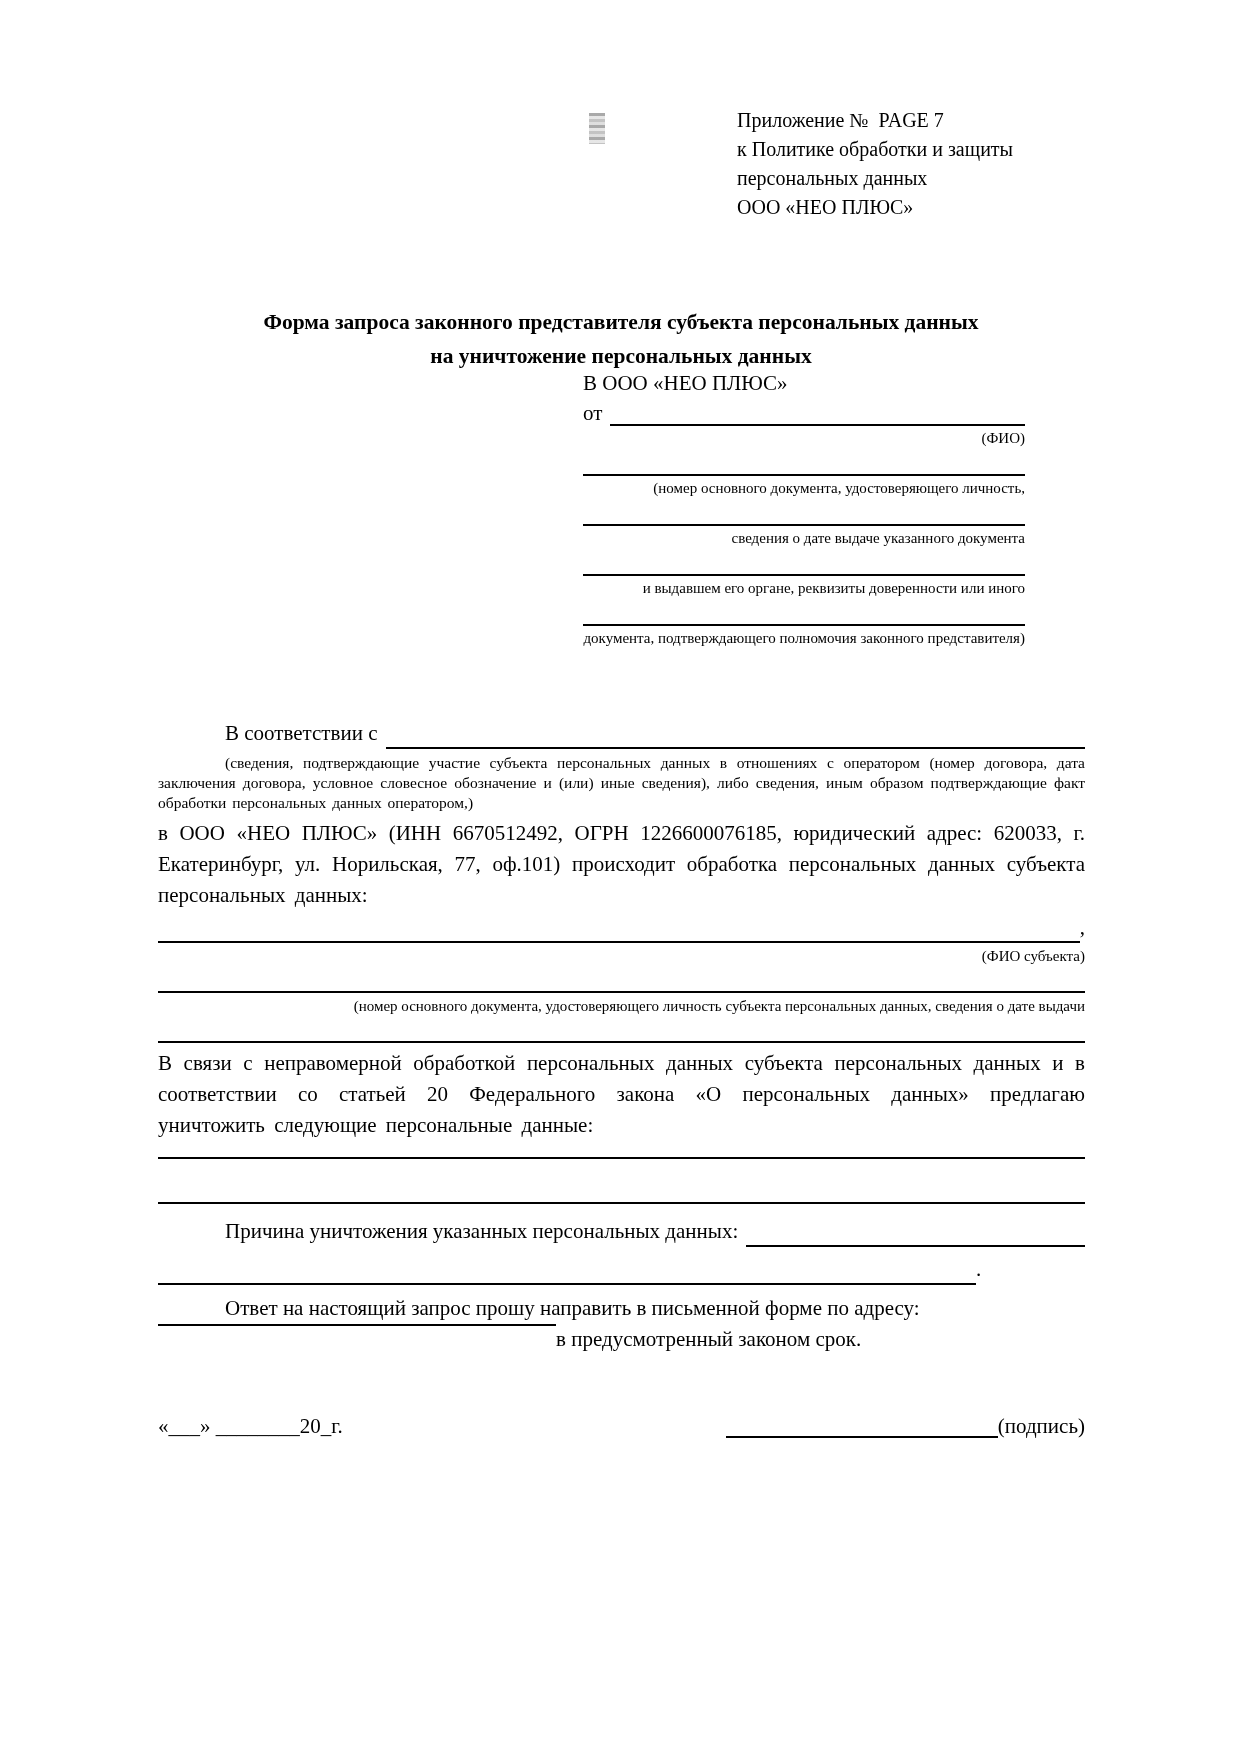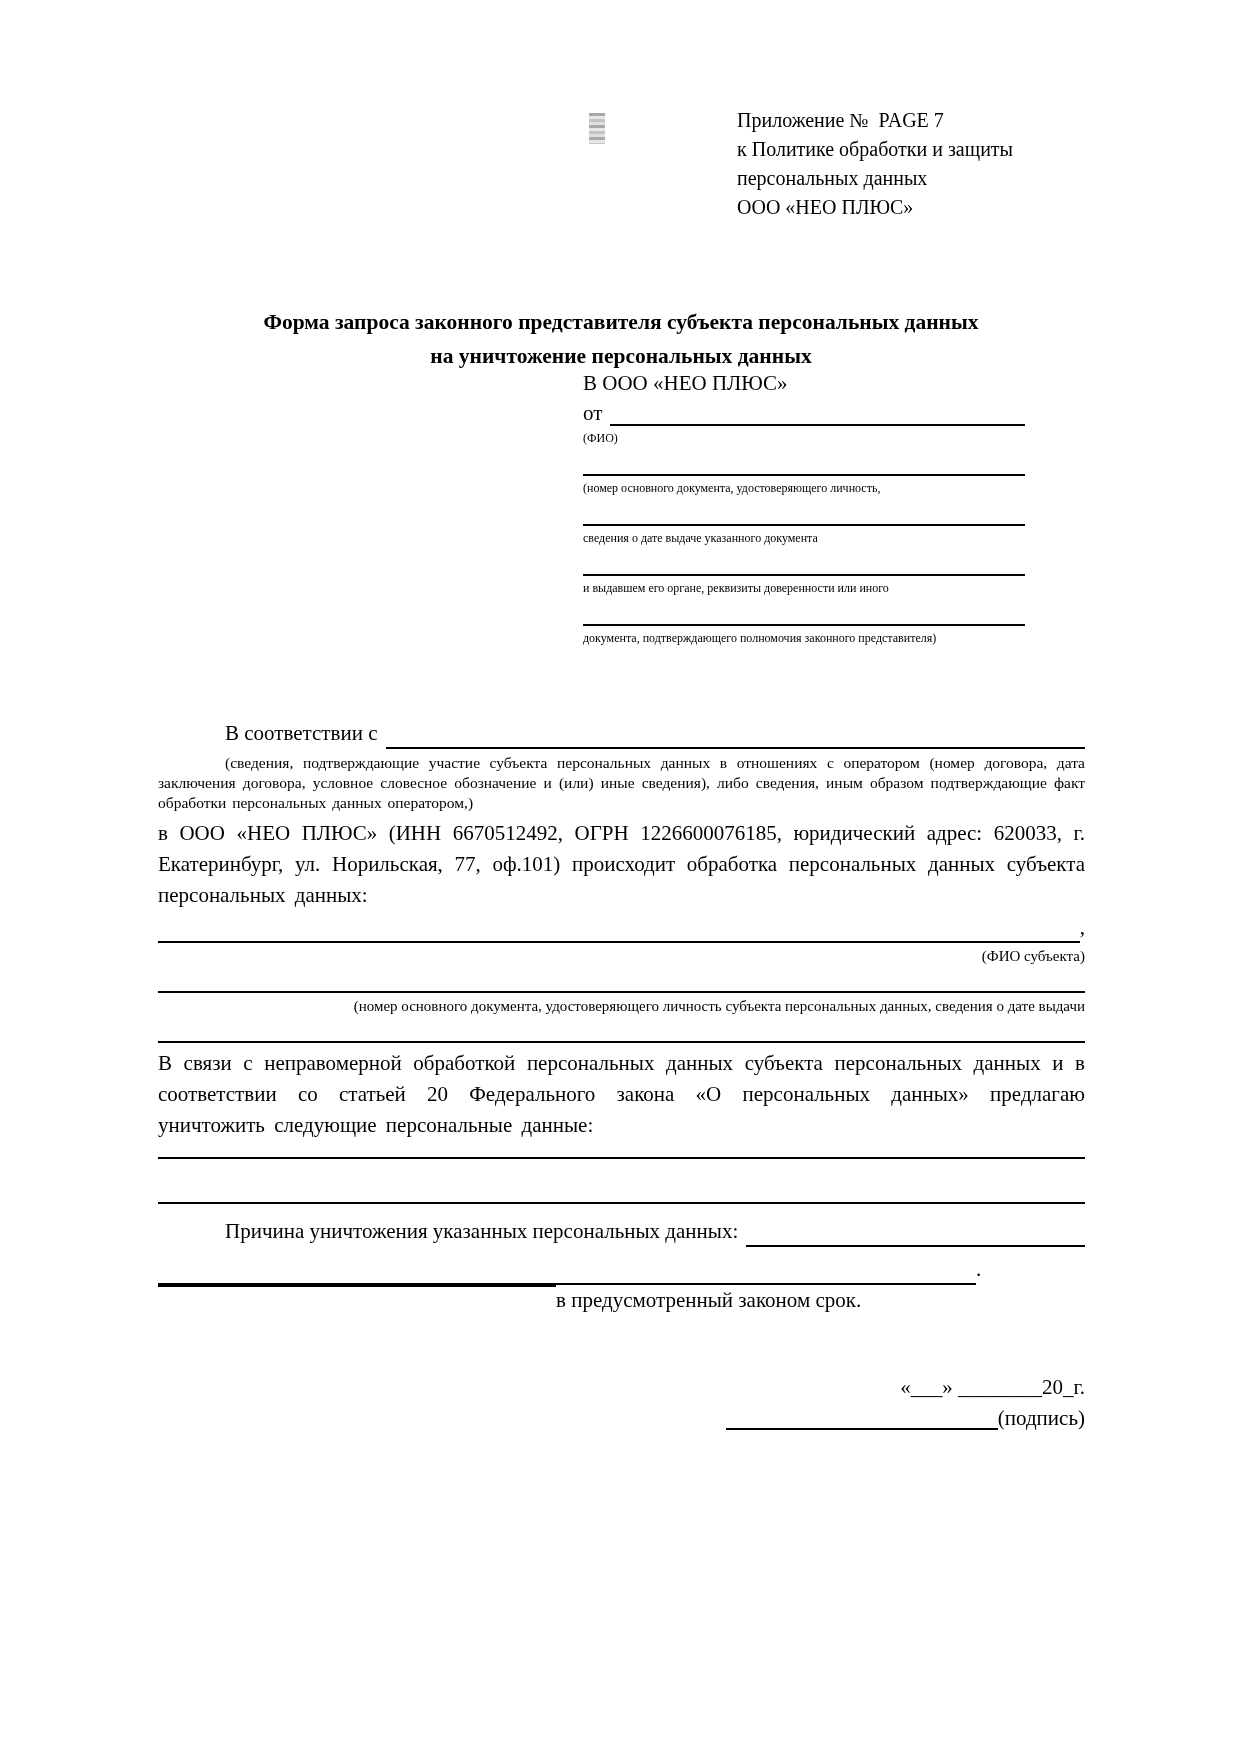--- a/index.html
+++ b/index.html
@@ -33,21 +33,21 @@
   }
   .addressee{
     position:absolute;left:583px;top:370px;width:442px;
     font-size:21px;line-height:26px;
   }
   .from-row{display:flex;align-items:flex-end;margin-top:3px;height:27px;}
   .from-row .lbl{flex:0 0 auto;}
   .wline{border-bottom:2px solid #000;}
   .grow{flex:1 1 auto;margin-left:8px;}
   .cap{
-    font-size:12px;line-height:19px;text-align:left;margin-top:3px;
+    font-size:15px;line-height:19px;text-align:right;margin-top:3px;
   }
   .blank{height:0;margin-top:26px;border-bottom:2px solid #000;}
   .main{
     position:absolute;left:158px;top:720px;width:927px;
     font-size:21px;line-height:31px;
   }
   .acc-row{display:flex;align-items:flex-end;height:29px;}
   .acc-row .lbl{flex:0 0 auto;margin-left:67px;}
   .note{
     font-size:15.5px;line-height:20px;text-align:justify;
@@ -65,21 +65,20 @@
   .reason-row{display:flex;align-items:flex-end;margin-top:12px;height:31px;}
   .reason-row .lbl{flex:0 0 auto;margin-left:67px;}
   .dot-row{display:flex;align-items:flex-end;margin-top:20px;height:18px;}
   .dot-row .wl{width:818px;border-bottom:2px solid #000;}
   .reply{ text-indent:67px;margin-top:8px;}
   .reply-row{display:flex;align-items:flex-start;height:31px;}
   .reply-row .wl{width:398px;border-bottom:2px solid #000;margin-bottom:4px;}
   .footer-row{
     display:flex;justify-content:space-between;align-items:flex-end;
     margin-top:56px;
-    flex-direction:column;
   }
   .sig-group{display:flex;align-items:flex-end;}
   .sig-group .wl{width:272px;border-bottom:2px solid #000;margin-bottom:4px;}
 </style>
 </head>
 <body>
 
 <div class="page">
 
   <div class="artifact"></div>
@@ -147,20 +146,21 @@
     <div class="reason-row">
       <span class="lbl">Причина уничтожения указанных персональных данных:</span>
       <span class="wline grow"></span>
     </div>
 
     <div class="dot-row">
       <span class="wl"></span>
       <span>.</span>
     </div>
 
+    <div class="reply">Ответ на настоящий запрос прошу направить в письменной форме по адресу:</div>
 
     <div class="reply-row">
       <span class="wl"></span>
       <span>в предусмотренный законом срок.</span>
     </div>
 
     <div class="footer-row">
       <span>«___» ________20_г.</span>
       <span class="sig-group">
         <span class="wl"></span>

